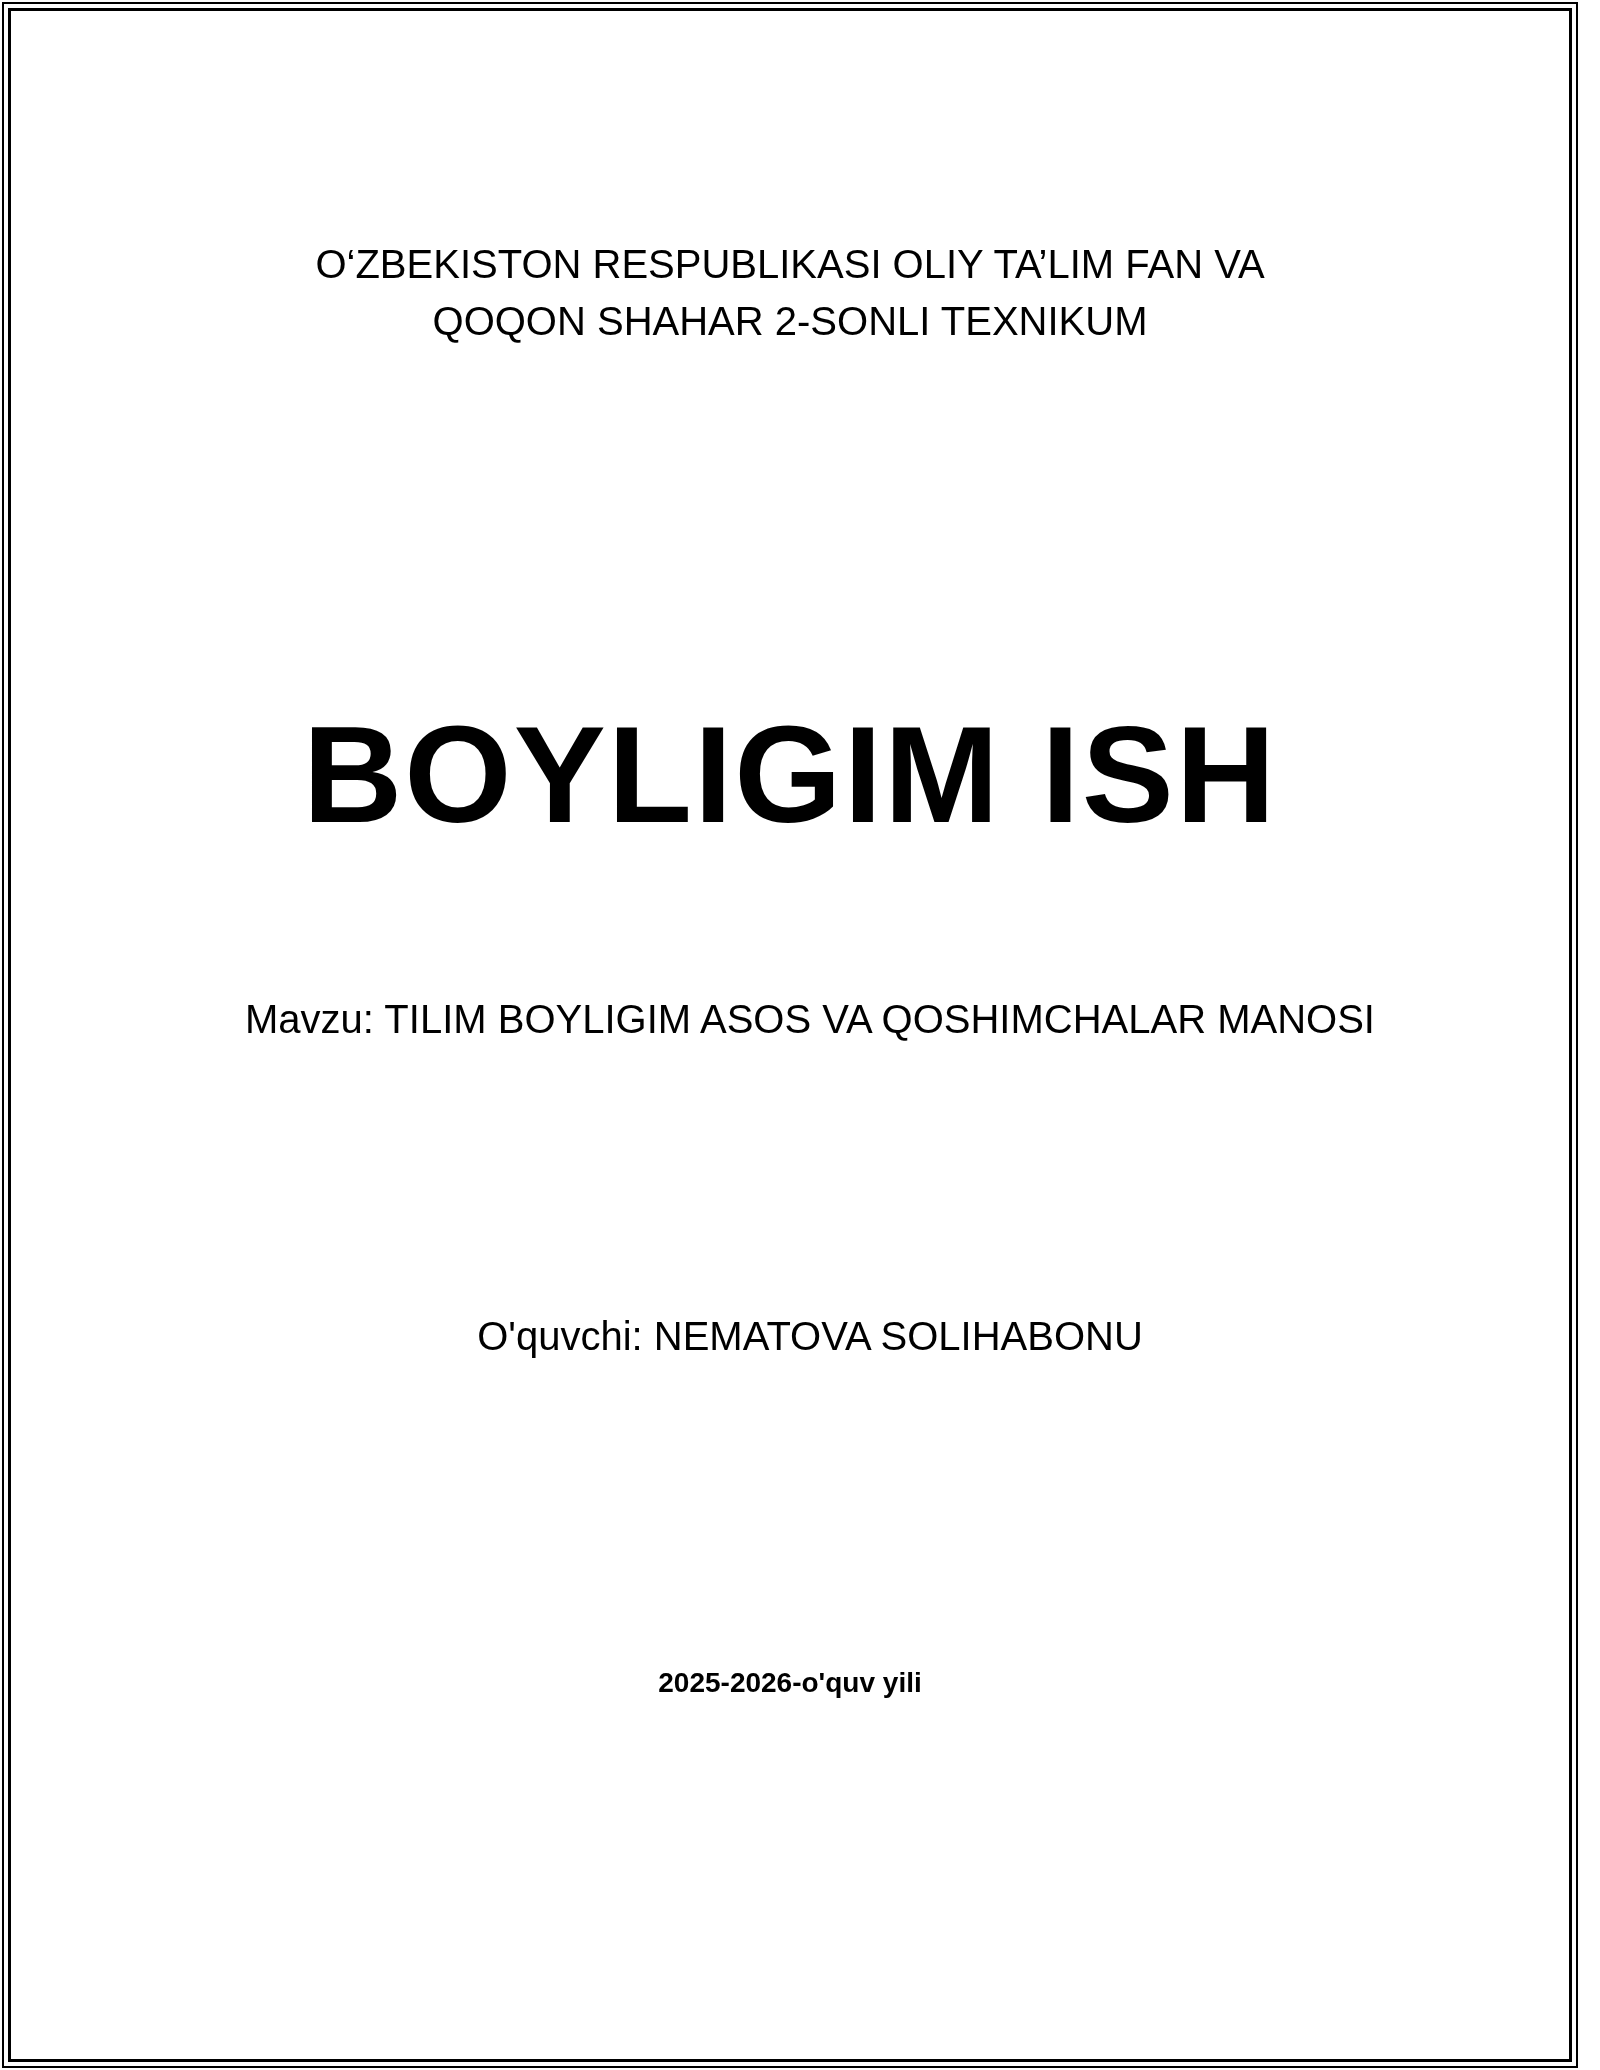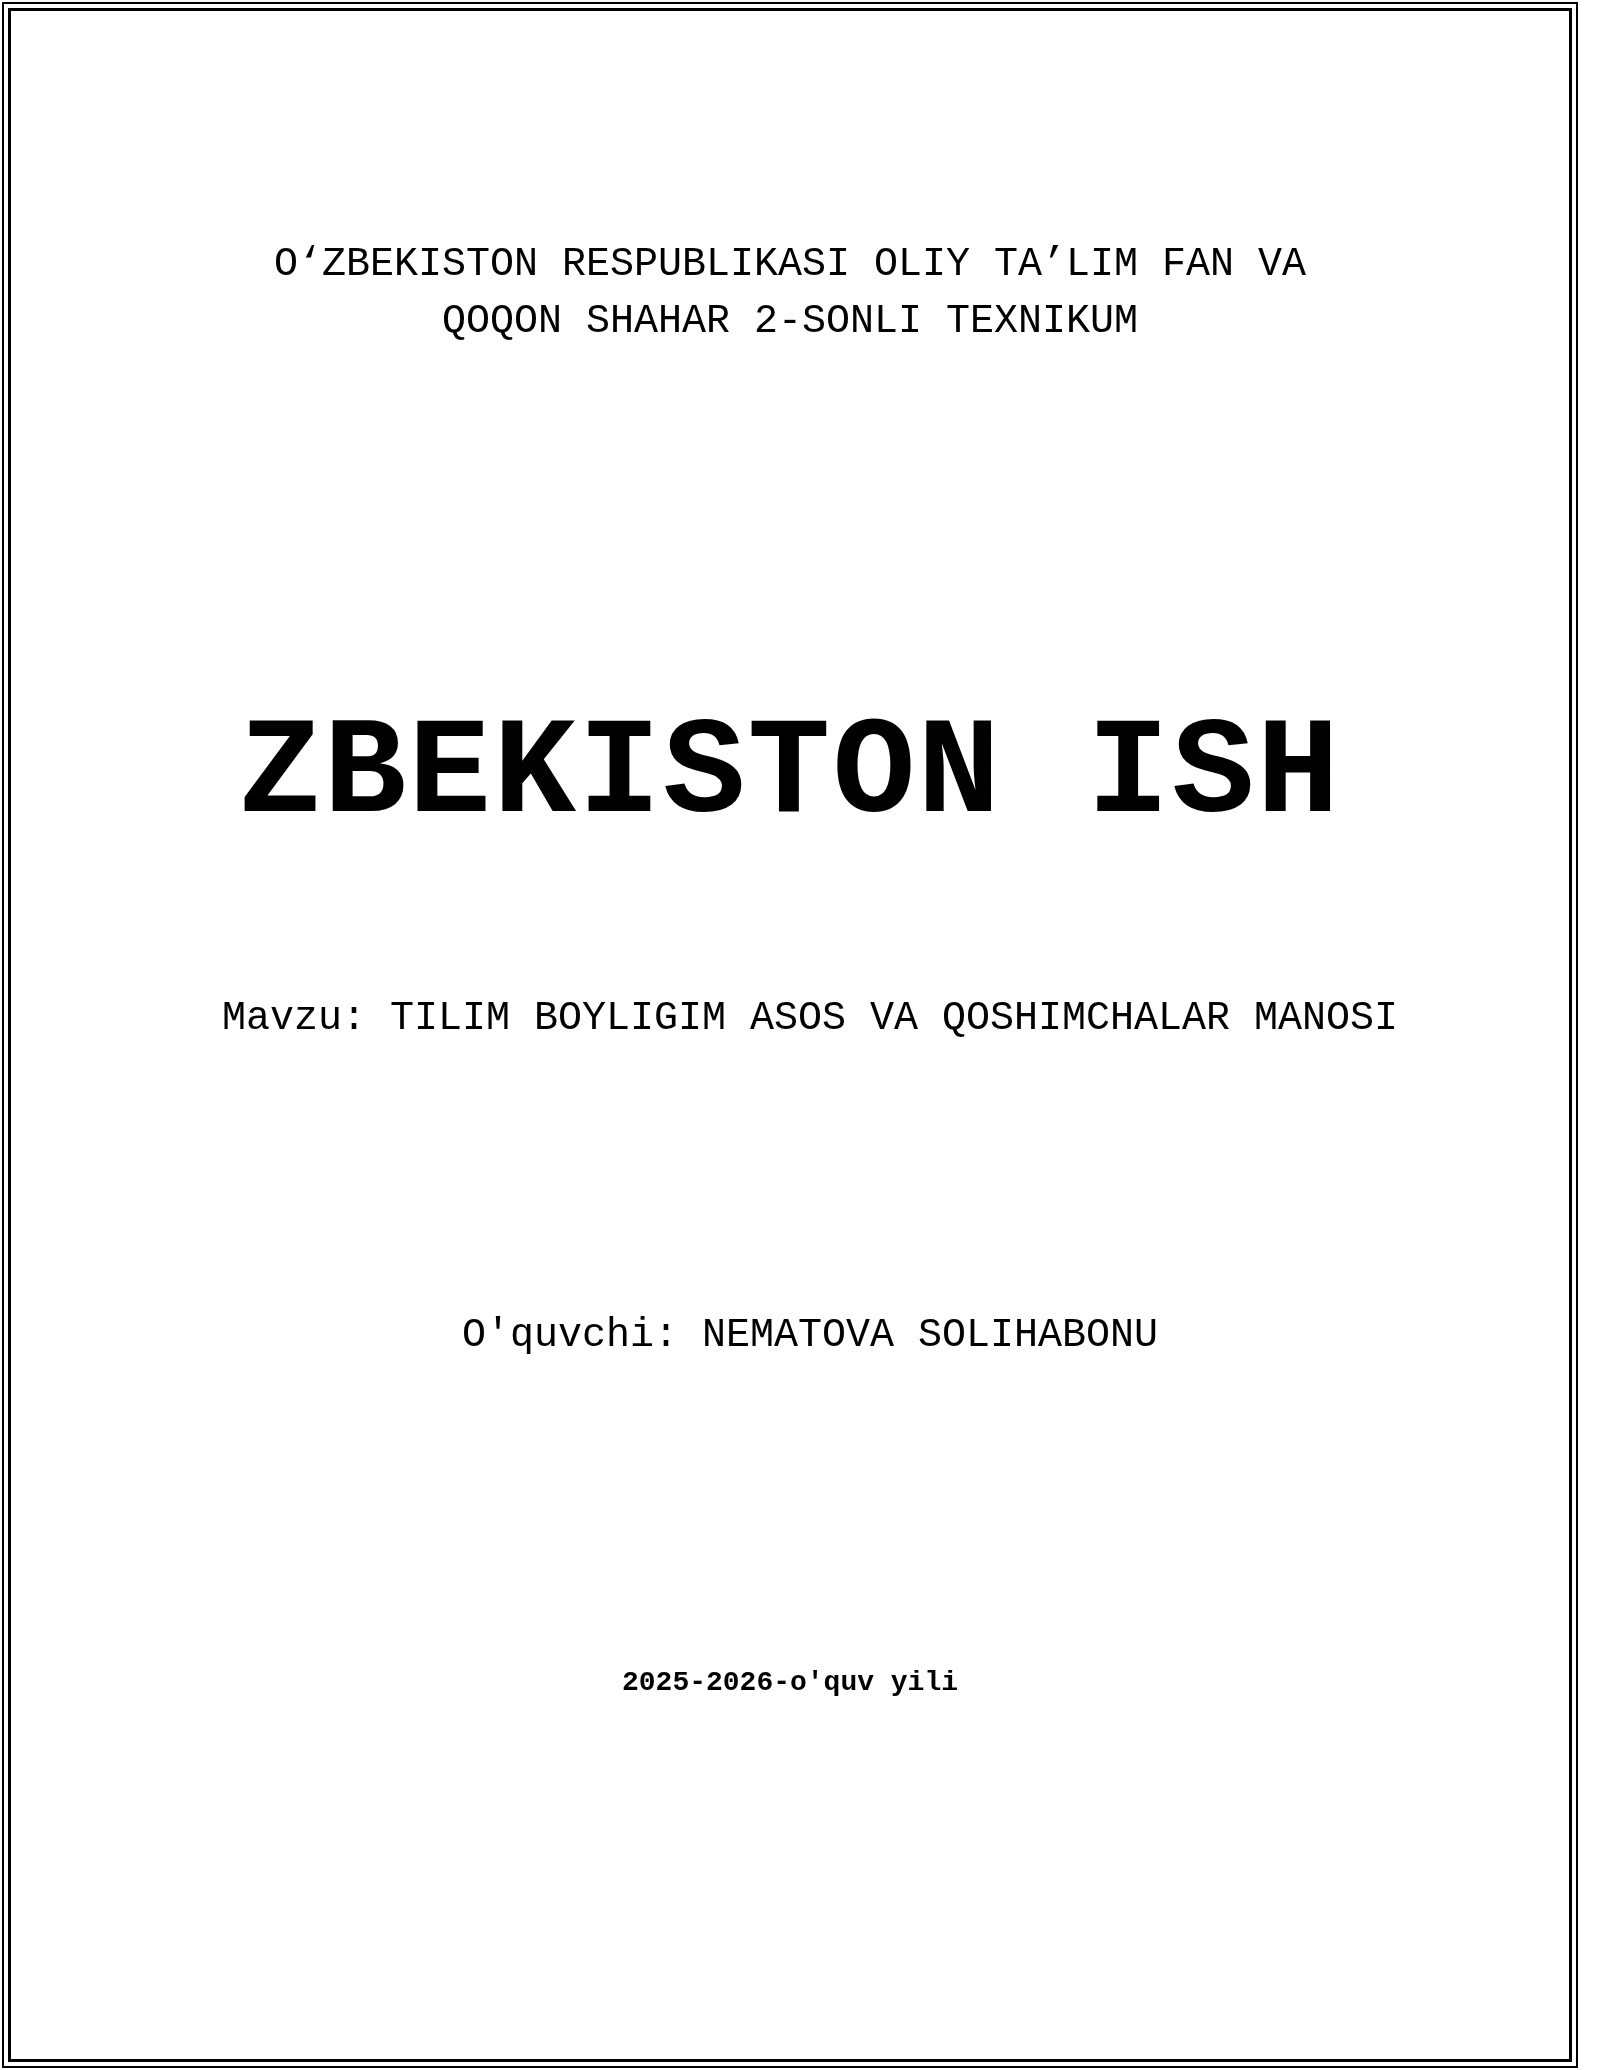--- a/index.html
+++ b/index.html
@@ -5,21 +5,21 @@
   html, body {
     margin: 0;
     padding: 0;
     background: #ffffff;
   }
   .page {
     position: relative;
     width: 1580px;
     height: 2070px;
     background: #ffffff;
-    font-family: Liberation Mono, monospace;
+    font-family: Liberation Sans, sans-serif;
     color: #000000;
     overflow: hidden;
   }
   .frame-outer {
     position: absolute;
     inset: 2px;
     border: 2px solid #000000;
     pointer-events: none;
   }
   .frame-inner {
@@ -73,20 +73,20 @@
 
 <div class="page">
   <div class="frame-outer"></div>
   <div class="frame-inner"></div>
 
   <div class="centered-block header">
     <div>O‘ZBEKISTON RESPUBLIKASI OLIY TA’LIM FAN VA</div>
     <div>QOQON SHAHAR 2-SONLI TEXNIKUM</div>
   </div>
 
-  <h1 class="centered-block doc-title">ZBEKISTON ISH</h1>
+  <h1 class="centered-block doc-title">BOYLIGIM ISH</h1>
 
   <div class="centered-block topic">Mavzu: TILIM BOYLIGIM ASOS VA QOSHIMCHALAR MANOSI</div>
 
   <div class="centered-block student">O'quvchi: NEMATOVA SOLIHABONU</div>
 
   <div class="centered-block year">2025-2026-o'quv yili</div>
 </div>
 
 </body></html>

